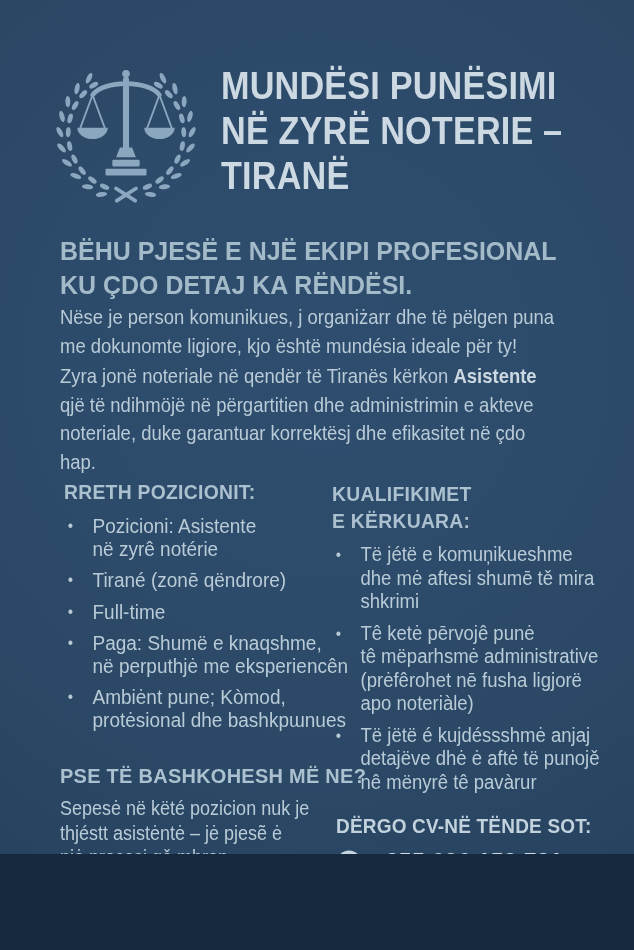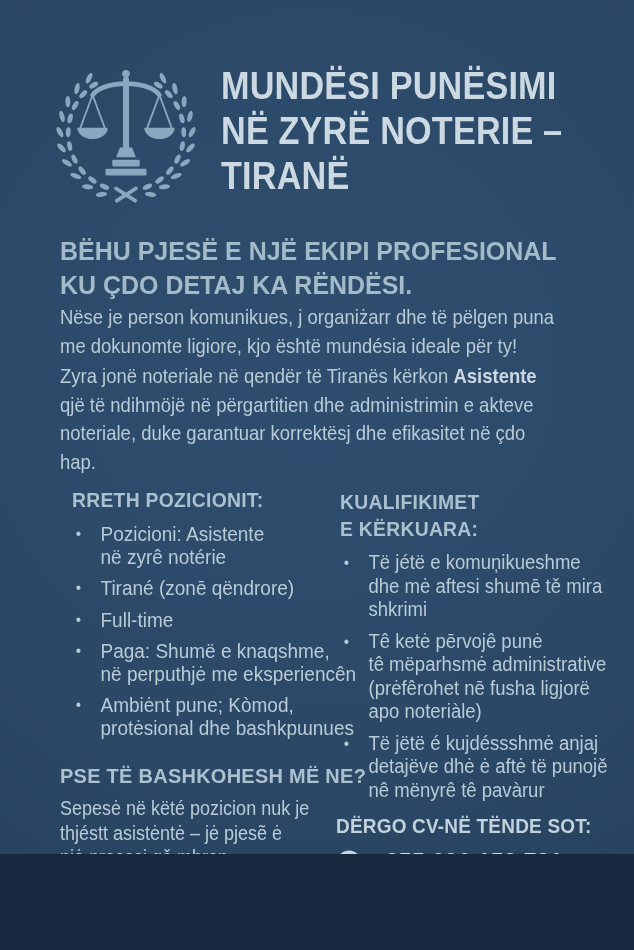--- a/index.html
+++ b/index.html
@@ -24,21 +24,21 @@
     color:#a3bac9;transform:scaleX(.96);transform-origin:0 0;
   }
   .para{
     position:absolute;left:60px;width:600px;margin:0;
     font-size:21px;line-height:28.5px;color:#b9cbd7;
     white-space:pre-line;transform:scaleX(.88);transform-origin:0 0;
   }
   .p1{top:303px;}
   .p2{top:362px;}
   .bold{font-weight:700;color:#cdd9e2;}
-  .col{position:absolute;margin:12px;}
+  .col{position:absolute;margin:4px;}
   .pos{left:60px;top:476px;width:300px;}
   .qual{left:328px;top:476px;width:290px;}
   .sec-h{
     margin:0;font-size:21px;font-weight:700;line-height:24px;
     color:#acc1cf;letter-spacing:.3px;
     transform:scaleX(.92);transform-origin:0 0;white-space:nowrap;
   }
   .qual .sec-h{line-height:27px;white-space:pre-line;}
   ul.blist{
     list-style:none;margin:11px 0 0 0;padding:0;

